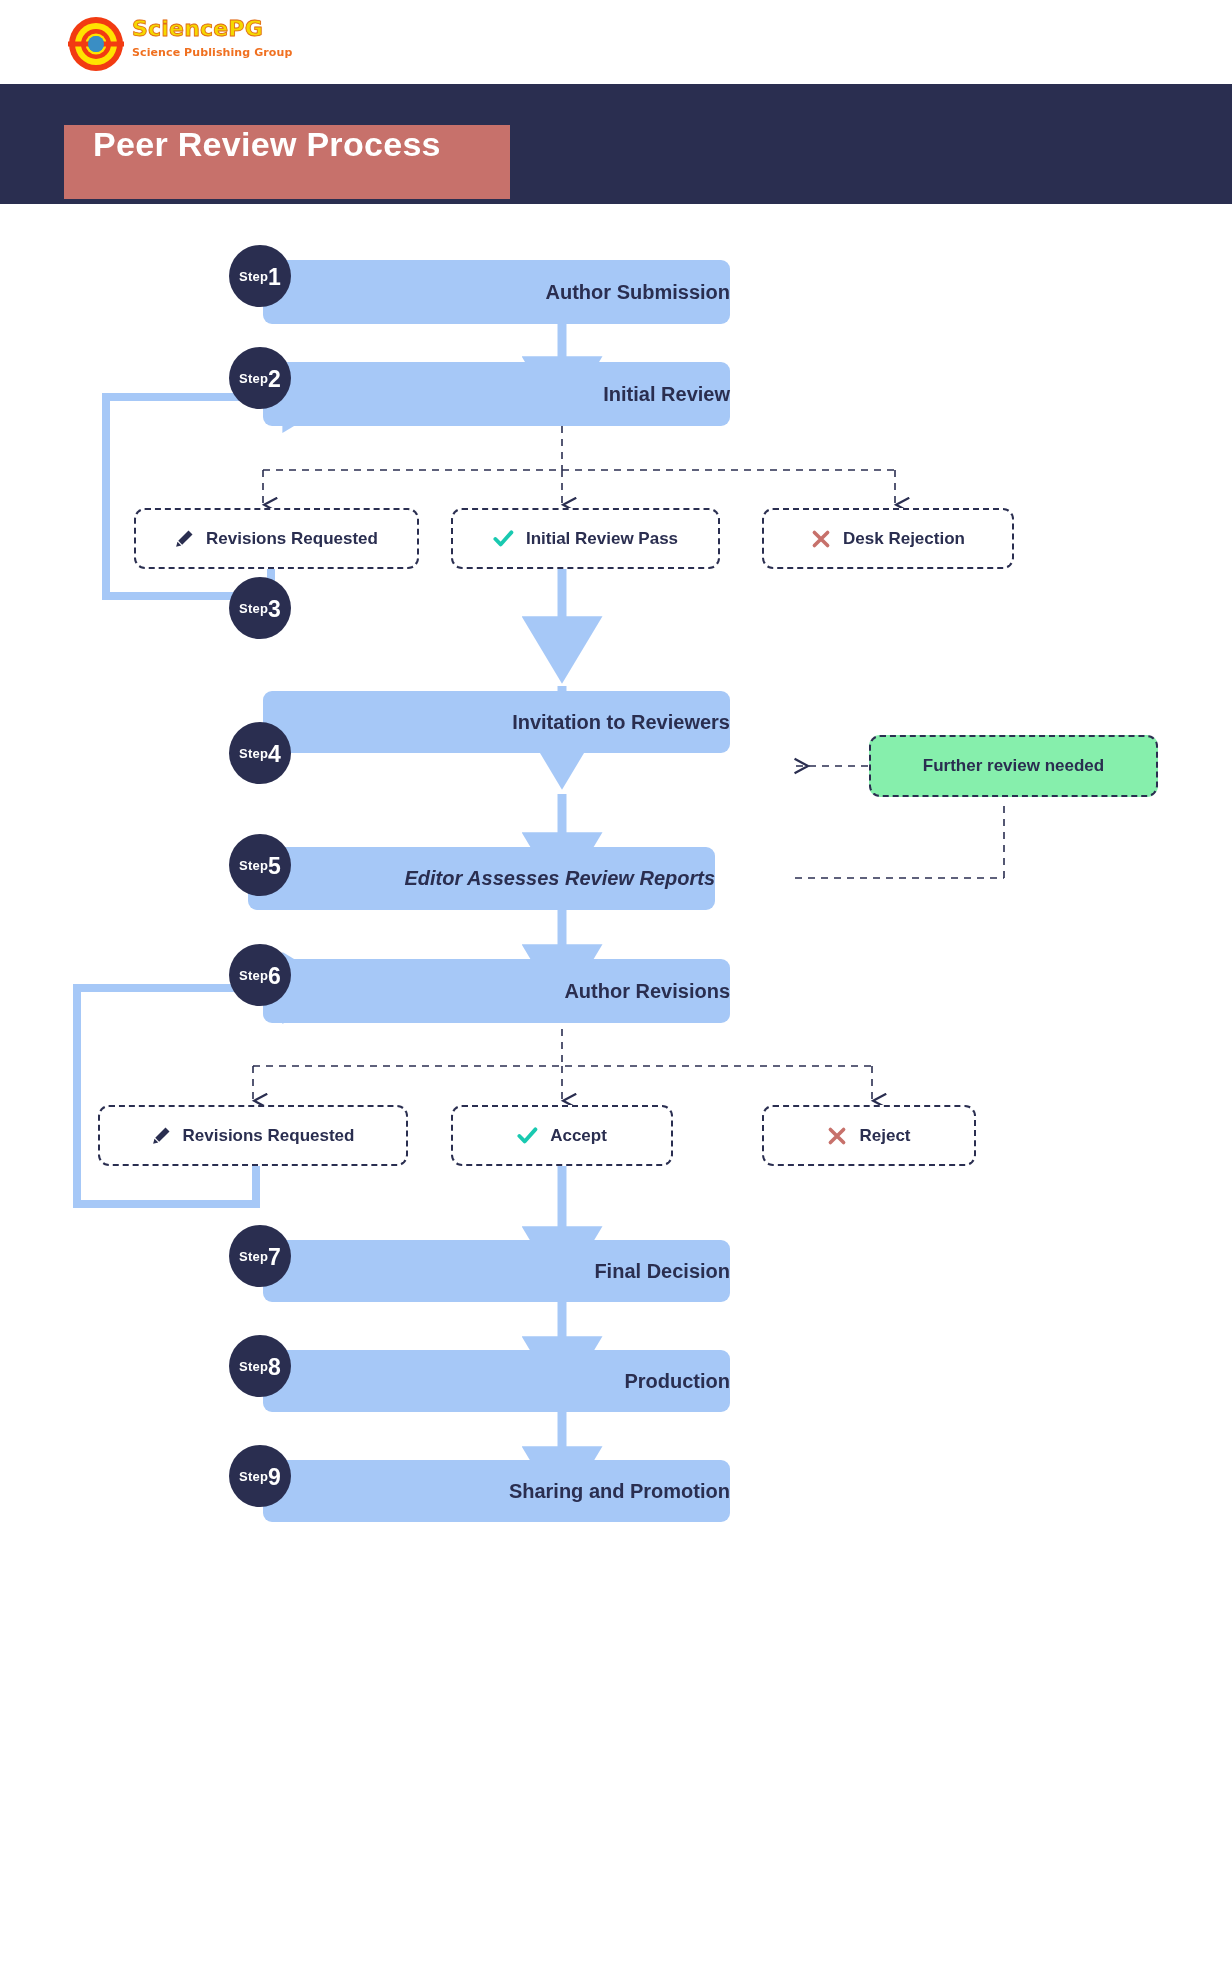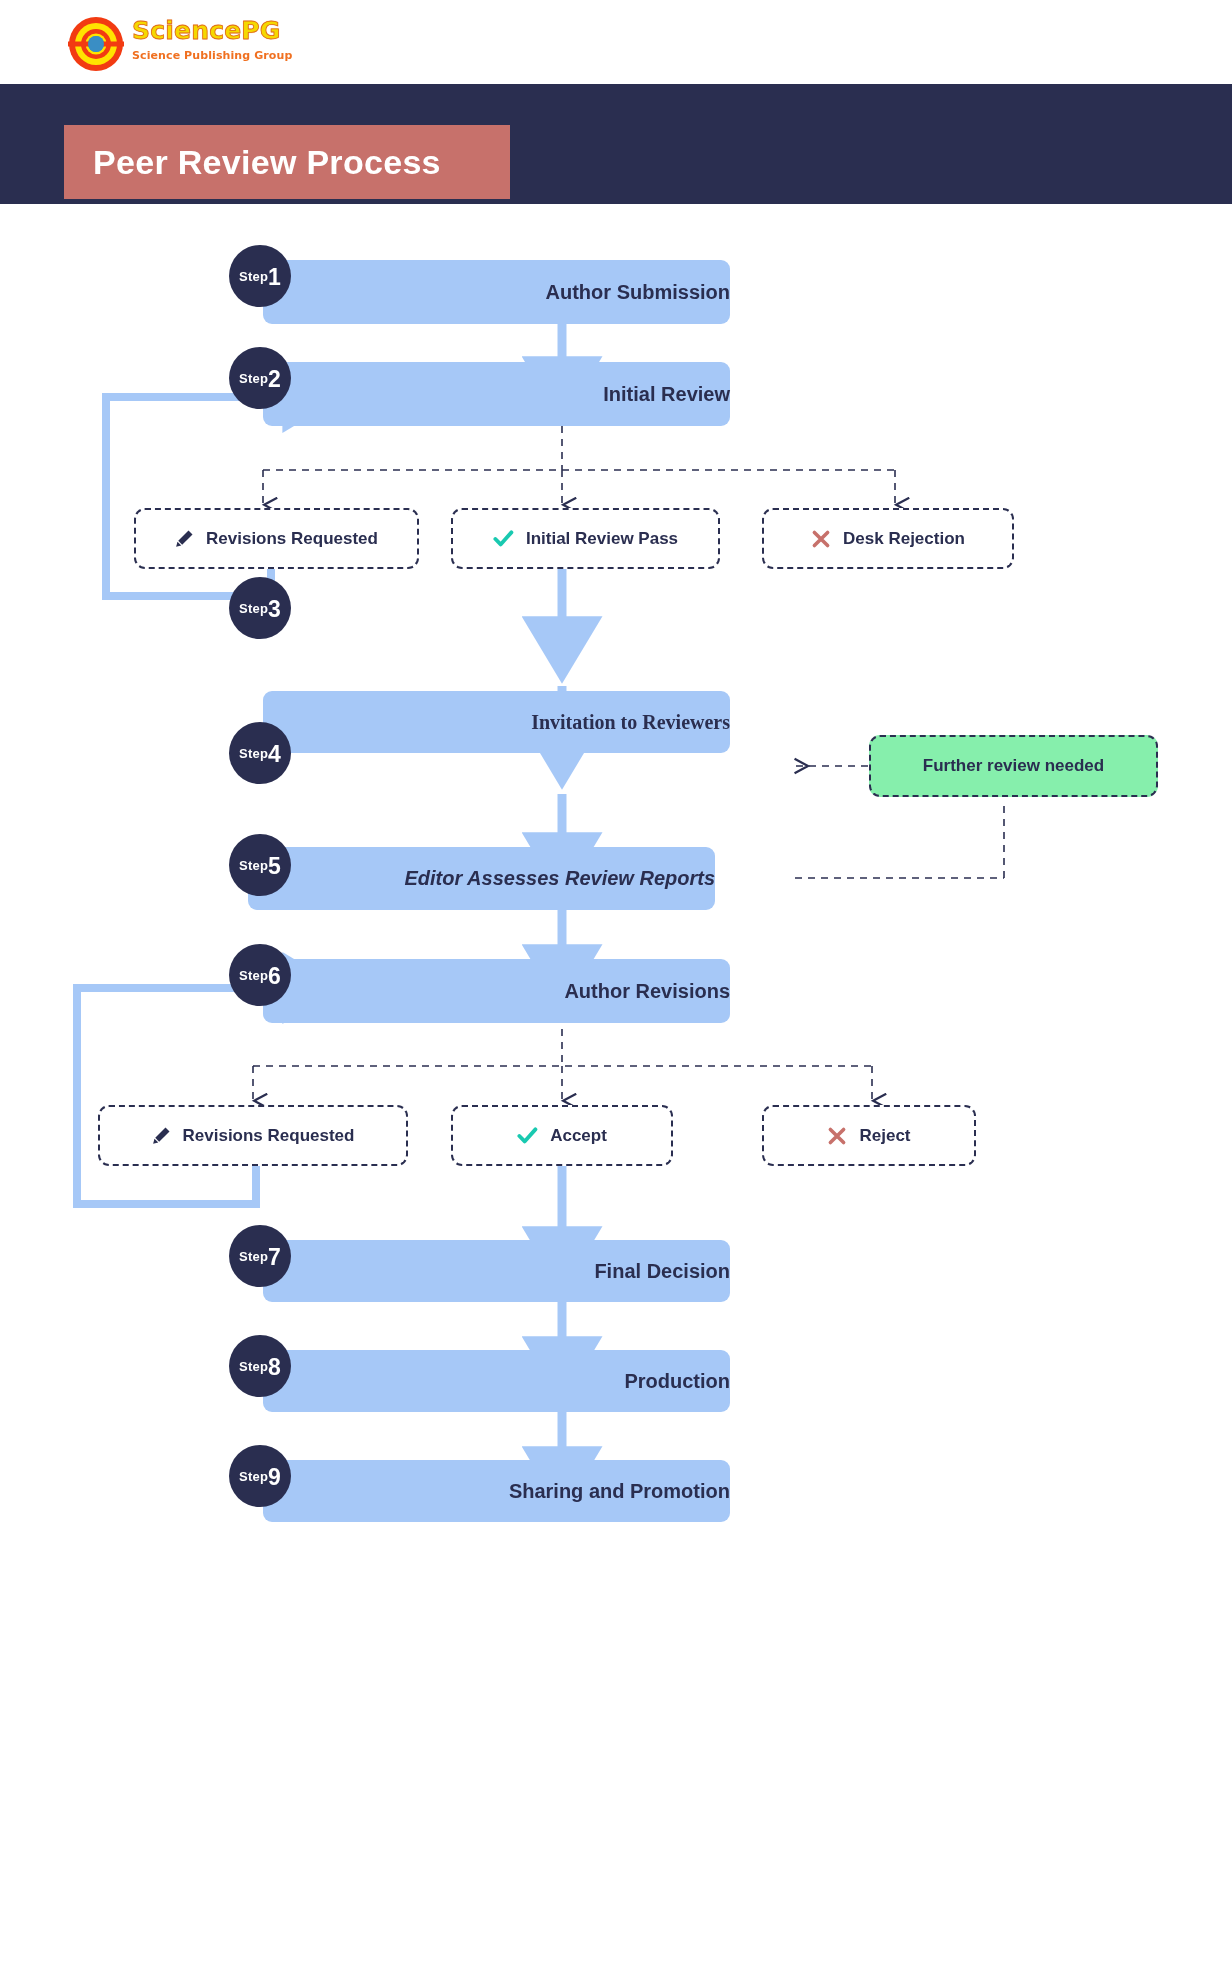--- a/index.html
+++ b/index.html
@@ -8,40 +8,40 @@
     background: #ffffff;
     font-family: "Liberation Sans", sans-serif;
   }
   #page { position: relative; width: 1232px; height: 1986px; overflow: hidden; background:#fff; }
 
   
   .logo-wrap { position: absolute; left: 68px; top: 14px; width: 250px; height: 62px; }
   .logo-mark { position: absolute; left: 0; top: 2px; width: 56px; height: 56px; }
   .logo-text { position: absolute; left: 64px; top: 4px; width: 190px; }
   .logo-title {
-    font-size: 25px; font-weight: bold; letter-spacing: .2px; line-height: 1;
+    font-size: 22px; font-weight: bold; letter-spacing: .2px; line-height: 1;
     font-family: "DejaVu Sans", sans-serif;
     color: #f5d800;
     -webkit-text-stroke: 0.8px #e06c1a;
     text-shadow: 0 0 1px #e8720f;
   }
   .logo-sub {
     font-size: 11px; font-weight: bold; color: #f07020; margin-top: 6px;
     letter-spacing: .1px; font-family: "DejaVu Sans", sans-serif;
   }
 
   
   .header-band {
     position: absolute; left: 0; top: 84px; width: 1232px; height: 120px;
     background: #2a2e50;
   }
   .title-banner {
     position: absolute; left: 64px; top: 125px; width: 446px; height: 74px;
     background: #c7716b;
-    display: flex; align-items: center;
+    display: flex; 
   }
   .title-text {
     color: #ffffff; font-size: 34px; font-weight: bold; letter-spacing: .3px;
     margin-left: 29px;
   }
 
   
   .canvas { position: absolute; left: 0; top: 204px; width: 1232px; height: 1782px; }
 
   
@@ -211,21 +211,21 @@
 
     <div class="branch-box" style="left:762px; top:304px; width:252px; height:61px;">
       <span class="bicon">
         <svg width="20" height="20" viewBox="0 0 20 20">
           <path d="M3.4,3.4 L16.6,16.6 M16.6,3.4 L3.4,16.6" stroke="#c7716b" stroke-width="3.6" stroke-linecap="round"></path>
         </svg>
       </span>
       <span class="btxt">Desk Rejection</span>
     </div>
 
-    <div class="step-box" style="left:263px; top:487px; width:467px; height:62px;font-family:Liberation Serif, serif;">
+    <div class="step-box" style="left:263px; top:487px; width:467px; height:62px;">
       <span>Invitation to Reviewers</span>
     </div>
     <div class="step-badge" style="left:229px; top:373px;">
       <span class="s-label">Step</span>
       <span class="s-num">3</span>
     </div>
 
     <div class="step-badge" style="left:229px; top:518px;">
       <span class="s-label">Step</span>
       <span class="s-num">4</span>

